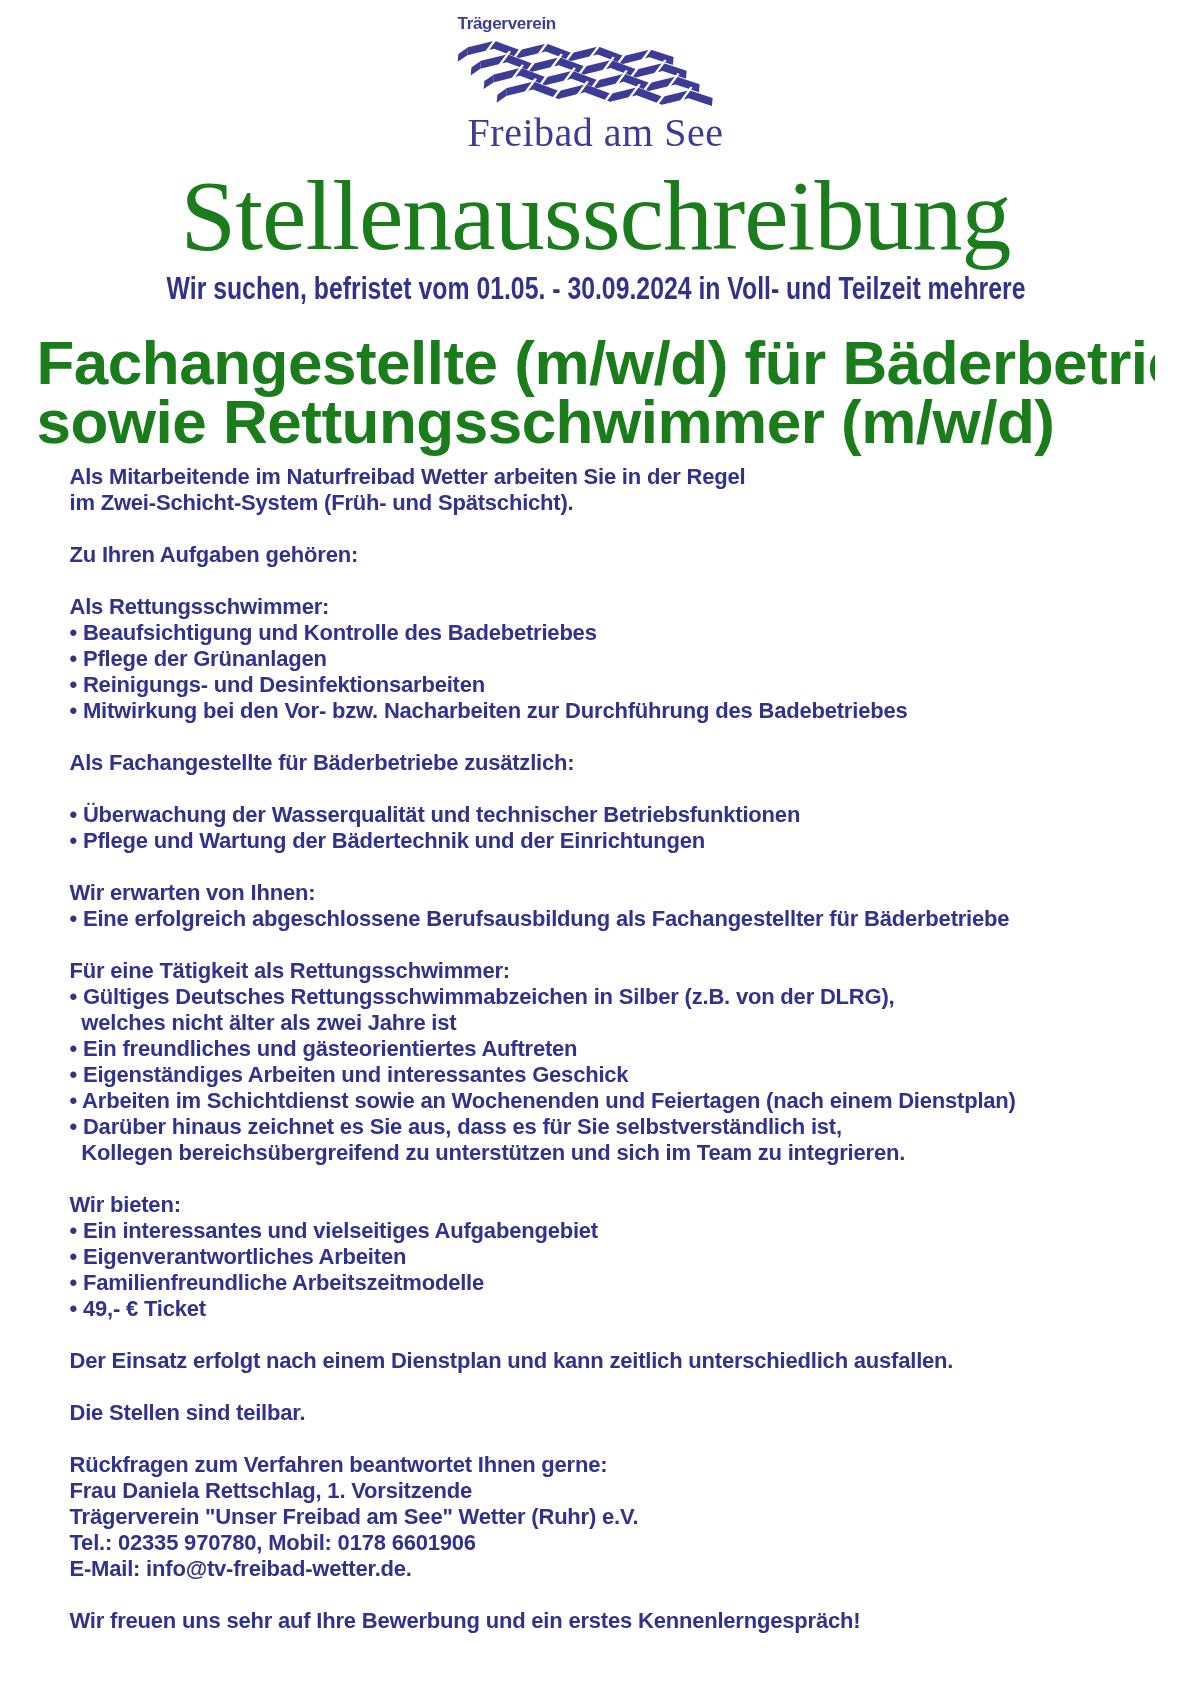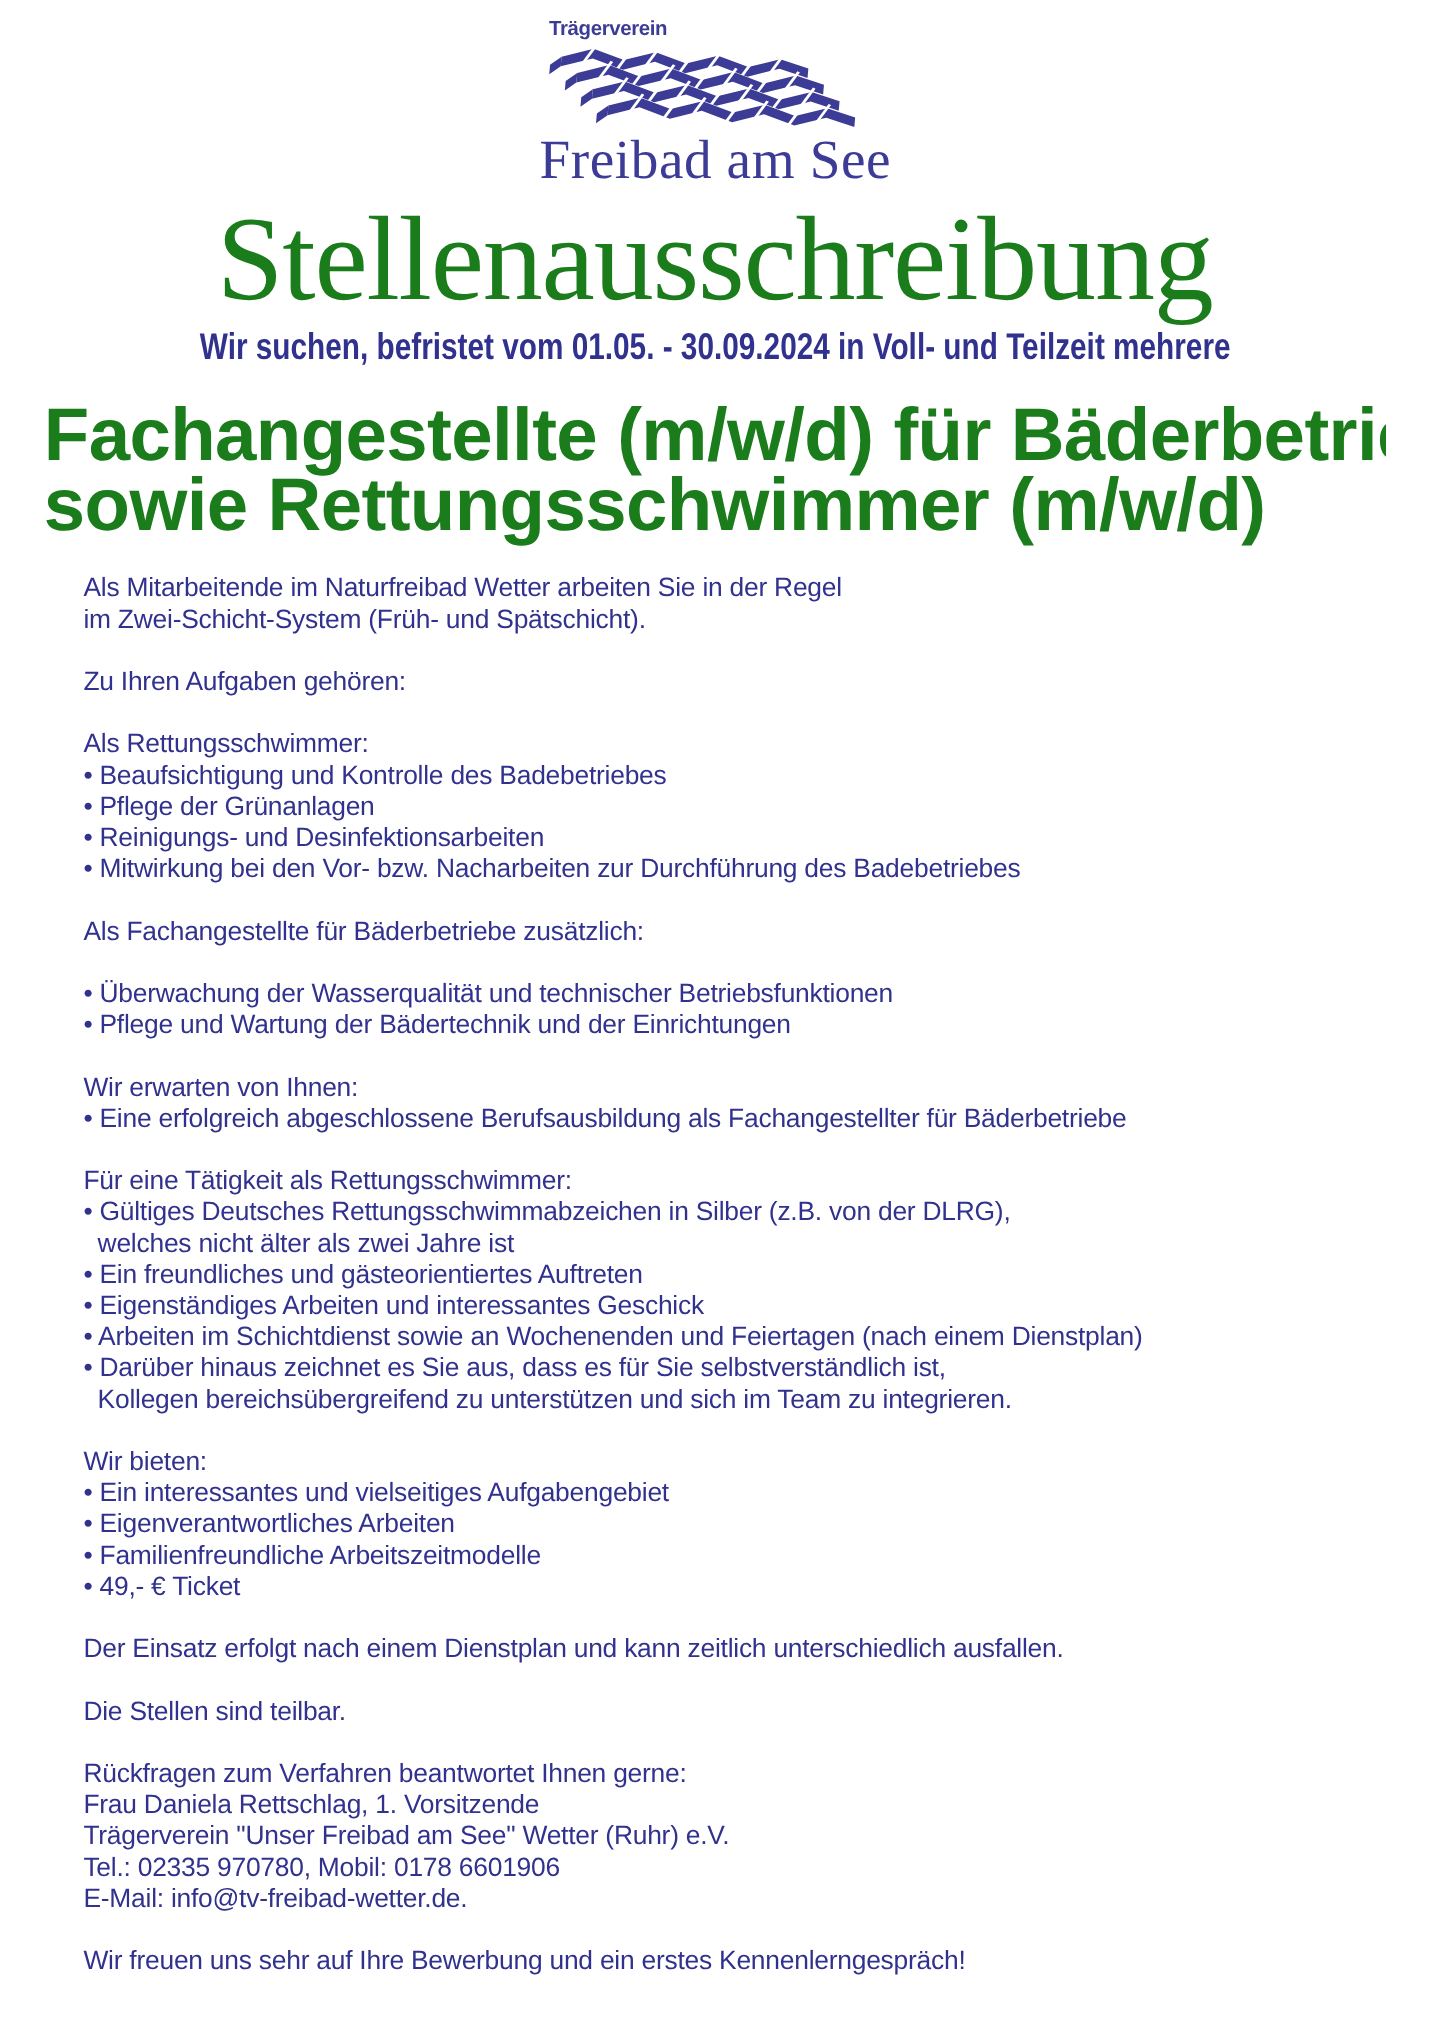--- a/index.html
+++ b/index.html
@@ -23,21 +23,21 @@
     padding-left: 8px;
     font-size: 17px;
     font-weight: 700;
     letter-spacing: -0.3px;
     color: #3c3c96;
   }
   .logo-waves { display:block; margin: 2px auto 0; }
   .logo-name {
     font-family: "Liberation Serif", serif;
     font-weight: 400;
-    font-size: 46px;
+    font-size: 40px;
     letter-spacing: 0.5px;
     color: #3c3c96;
     line-height: 50px;
     white-space: nowrap;
   }
   
   .main-title {
     margin: 8px 0 0;
     text-align: center;
     font-family: "Liberation Serif", serif;
@@ -63,22 +63,22 @@
     margin: 26px 0 0;
     font-weight: 700;
     font-size: 62px;
     line-height: 59px;
     letter-spacing: -0.5px;
     color: #1a7c1a;
   }
   .position-title span { display: block; white-space: nowrap; }
   
   .body-text {
-    margin: 26px 30px 0 33px;
-    font-weight: 400;
+    margin: 13px 30px 0 33px;
+    font-weight: 700;
     font-size: 22px;
     line-height: 26px;
     letter-spacing: -0.2px;
     color: #31318e;
   }
   .para { margin: 0 0 26px 0; }
   .para:last-child { margin-bottom: 0; }
   .line { white-space: pre; }
 </style>
 </head>

